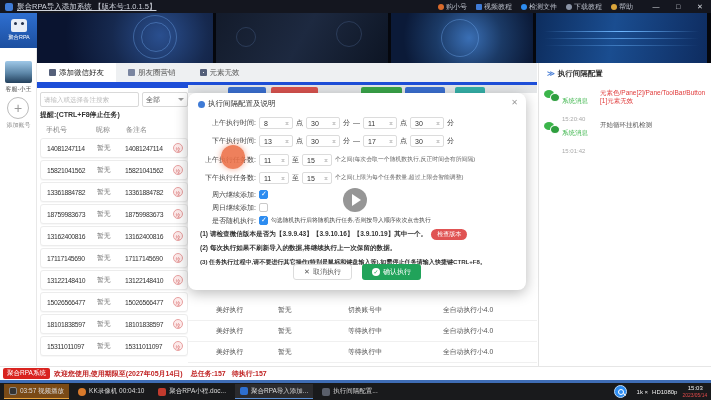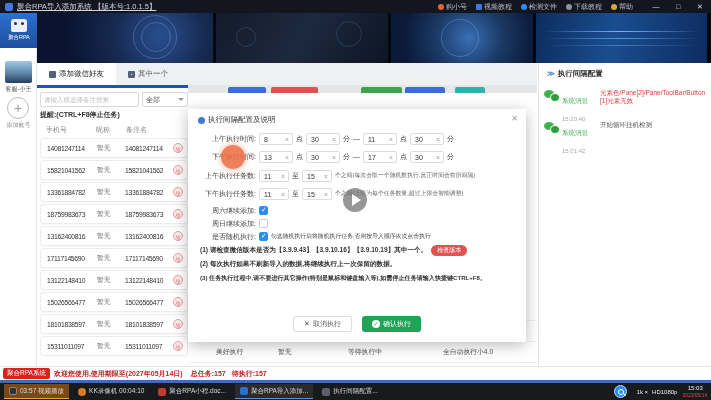--- a/index.html
+++ b/index.html
@@ -33,21 +33,21 @@
   .logo { position:absolute; left:0; top:0; width:37px; height:35px; background:linear-gradient(180deg,#2f6fd0,#1c4fa0); display:flex; flex-direction:column; align-items:center; justify-content:center; color:#fff; }
   .logo .mascot { width:16px; height:13px; background:#e9eef7; border-radius:3px 3px 2px 2px; margin-bottom:1px; position:relative; }
   .logo .mascot:after { content:""; position:absolute; left:3px; top:3px; width:3px; height:3px; border-radius:50%; background:#24324d; box-shadow:7px 0 0 #24324d; }
   .logo .lt { font-size:6px; transform:scale(.9); white-space:nowrap; }
   .avatar { position:absolute; left:5px; top:48px; width:27px; height:22px; border-radius:2px; background:linear-gradient(180deg,#9fc8e8 0%,#5d87a8 55%,#23405c 100%); }
   .avname { position:absolute; left:0; top:72px; width:37px; text-align:center; font-size:6.5px; color:#444; transform:scale(.92); }
   .addbtn { position:absolute; left:7px; top:84px; width:22px; height:22px; border:1px solid #bbb; border-radius:50%; color:#999; font-size:14px; line-height:20px; text-align:center; }
   .addlbl { position:absolute; left:0; top:108px; width:37px; text-align:center; font-size:6.5px; color:#888; transform:scale(.92); }
 
   
-  .tabstrip { left:37px; top:63px; width:500px; height:25px; background:#eef0f2; border-bottom:3px solid #1d4ed8; display:flex; align-items:stretch; }
+  .tabstrip { left:37px; top:63px; width:500px; height:25px; background:#eef0f2; border-bottom:6px solid #1d4ed8; display:flex; align-items:stretch; }
   .tab { display:flex; align-items:center; gap:3px; padding:0 12px; font-size:7.5px; color:#555; }
   .tab.active { background:#fff; color:#222; }
   .tico { width:7px; height:7px; border-radius:1px; background:#55607a; }
   .tico.grid { background:linear-gradient(90deg,#55607a 45%,transparent 45%,transparent 55%,#55607a 55%), linear-gradient(0deg,#55607a 45%,transparent 45%,transparent 55%,#55607a 55%); }
 
   
   .filterrow { left:40px; top:92px; width:148px; height:15px; display:flex; gap:3px; }
   .sinput { flex:1; border:1px solid #d9d9d9; border-radius:2px; background:#fff; font-size:6.5px; color:#bbb; padding:0 3px; line-height:13px; white-space:nowrap; overflow:hidden; }
   .ssel { width:46px; border:1px solid #d9d9d9; border-radius:2px; background:#fff; font-size:7px; color:#555; padding:0 3px; line-height:13px; position:relative; }
   .ssel i { position:absolute; right:3px; top:5px; border:3px solid transparent; border-top-color:#999; }
@@ -75,21 +75,21 @@
   .bub { width:14px; height:11px; flex:none; position:relative; margin-top:1px; }
   .bub:before { content:""; position:absolute; left:0; top:0; width:10px; height:8px; border-radius:50%; background:#3bb54a; }
   .bub:after { content:""; position:absolute; left:6px; top:3px; width:8px; height:7px; border-radius:50%; background:#2e9e3e; border:1px solid #fff; }
   .lmeta { width:34px; flex:none; }
   .lsender { font-size:6.5px; color:#3bb54a; transform:scale(.95); transform-origin:left; white-space:nowrap; }
   .ltime { font-size:6px; color:#aaa; transform:scale(.9); transform-origin:left; }
   .lmsg { flex:1; font-size:6.5px; line-height:8px; word-break:break-all; }
   .lmsg.err { color:#e03a3a; } .lmsg.ok { color:#555; }
 
   
-  .dialog { left:188px; top:109px; width:338px; height:233px; background:#fff; border-radius:0; box-shadow:0 3px 14px rgba(0,0,0,.28); }
+  .dialog { left:188px; top:93px; width:338px; height:197px; background:#fff; border-radius:8px; box-shadow:0 3px 14px rgba(0,0,0,.28); }
   .dtitle { position:absolute; left:10px; top:6px; font-size:7.5px; color:#333; display:flex; gap:3px; align-items:center; }
   .gear { width:7px; height:7px; border-radius:50%; background:#3f7bd6; position:relative; }
   .dclose { position:absolute; right:8px; top:5px; font-size:8px; color:#999; }
   .drow { position:absolute; left:10px; height:13px; display:flex; align-items:center; gap:3px; font-size:7px; color:#444; white-space:nowrap; }
   .dlabel { width:58px; text-align:right; flex:none; }
   .spin { width:34px; height:12px; border:1px solid #dcdcdc; border-radius:2px; position:relative; font-size:7px; color:#333; padding-left:4px; line-height:11px; background:#fff; }
   .spin:after { content:""; position:absolute; right:3px; top:3px; border:2.5px solid transparent; border-bottom-color:#c9c9c9; }
   .spin:before { content:""; position:absolute; right:3px; bottom:2px; border:2.5px solid transparent; border-top-color:#c9c9c9; }
   .spin.sm { width:30px; }
   .note { font-size:6.3px; color:#666; transform:scale(.93); transform-origin:left; white-space:nowrap; }
@@ -194,22 +194,26 @@
     <div class="addbtn">+</div>
     <div class="addlbl">添加账号</div>
   </div>
 
   <div class="abs tabstrip">
     <div class="tab active">
       <span class="tico"></span>
       <span>添加微信好友</span>
     </div>
     <div class="tab">
+      <span class="tico" style="background:#7a85a0"></span>
+      <span>朋友圈营销</span>
+    </div>
+    <div class="tab">
       <span class="tico grid"></span>
-      <span>其中一个</span>
+      <span>元素无效</span>
     </div>
   </div>
 
   <div class="abs filterrow">
     <div class="sinput">请输入或选择备注搜索</div>
     <div class="ssel"><span>全部</span><i></i></div>
   </div>
   <div class="abs hint">提醒:(CTRL+F8停止任务)</div>
 
   <div class="abs thead">

